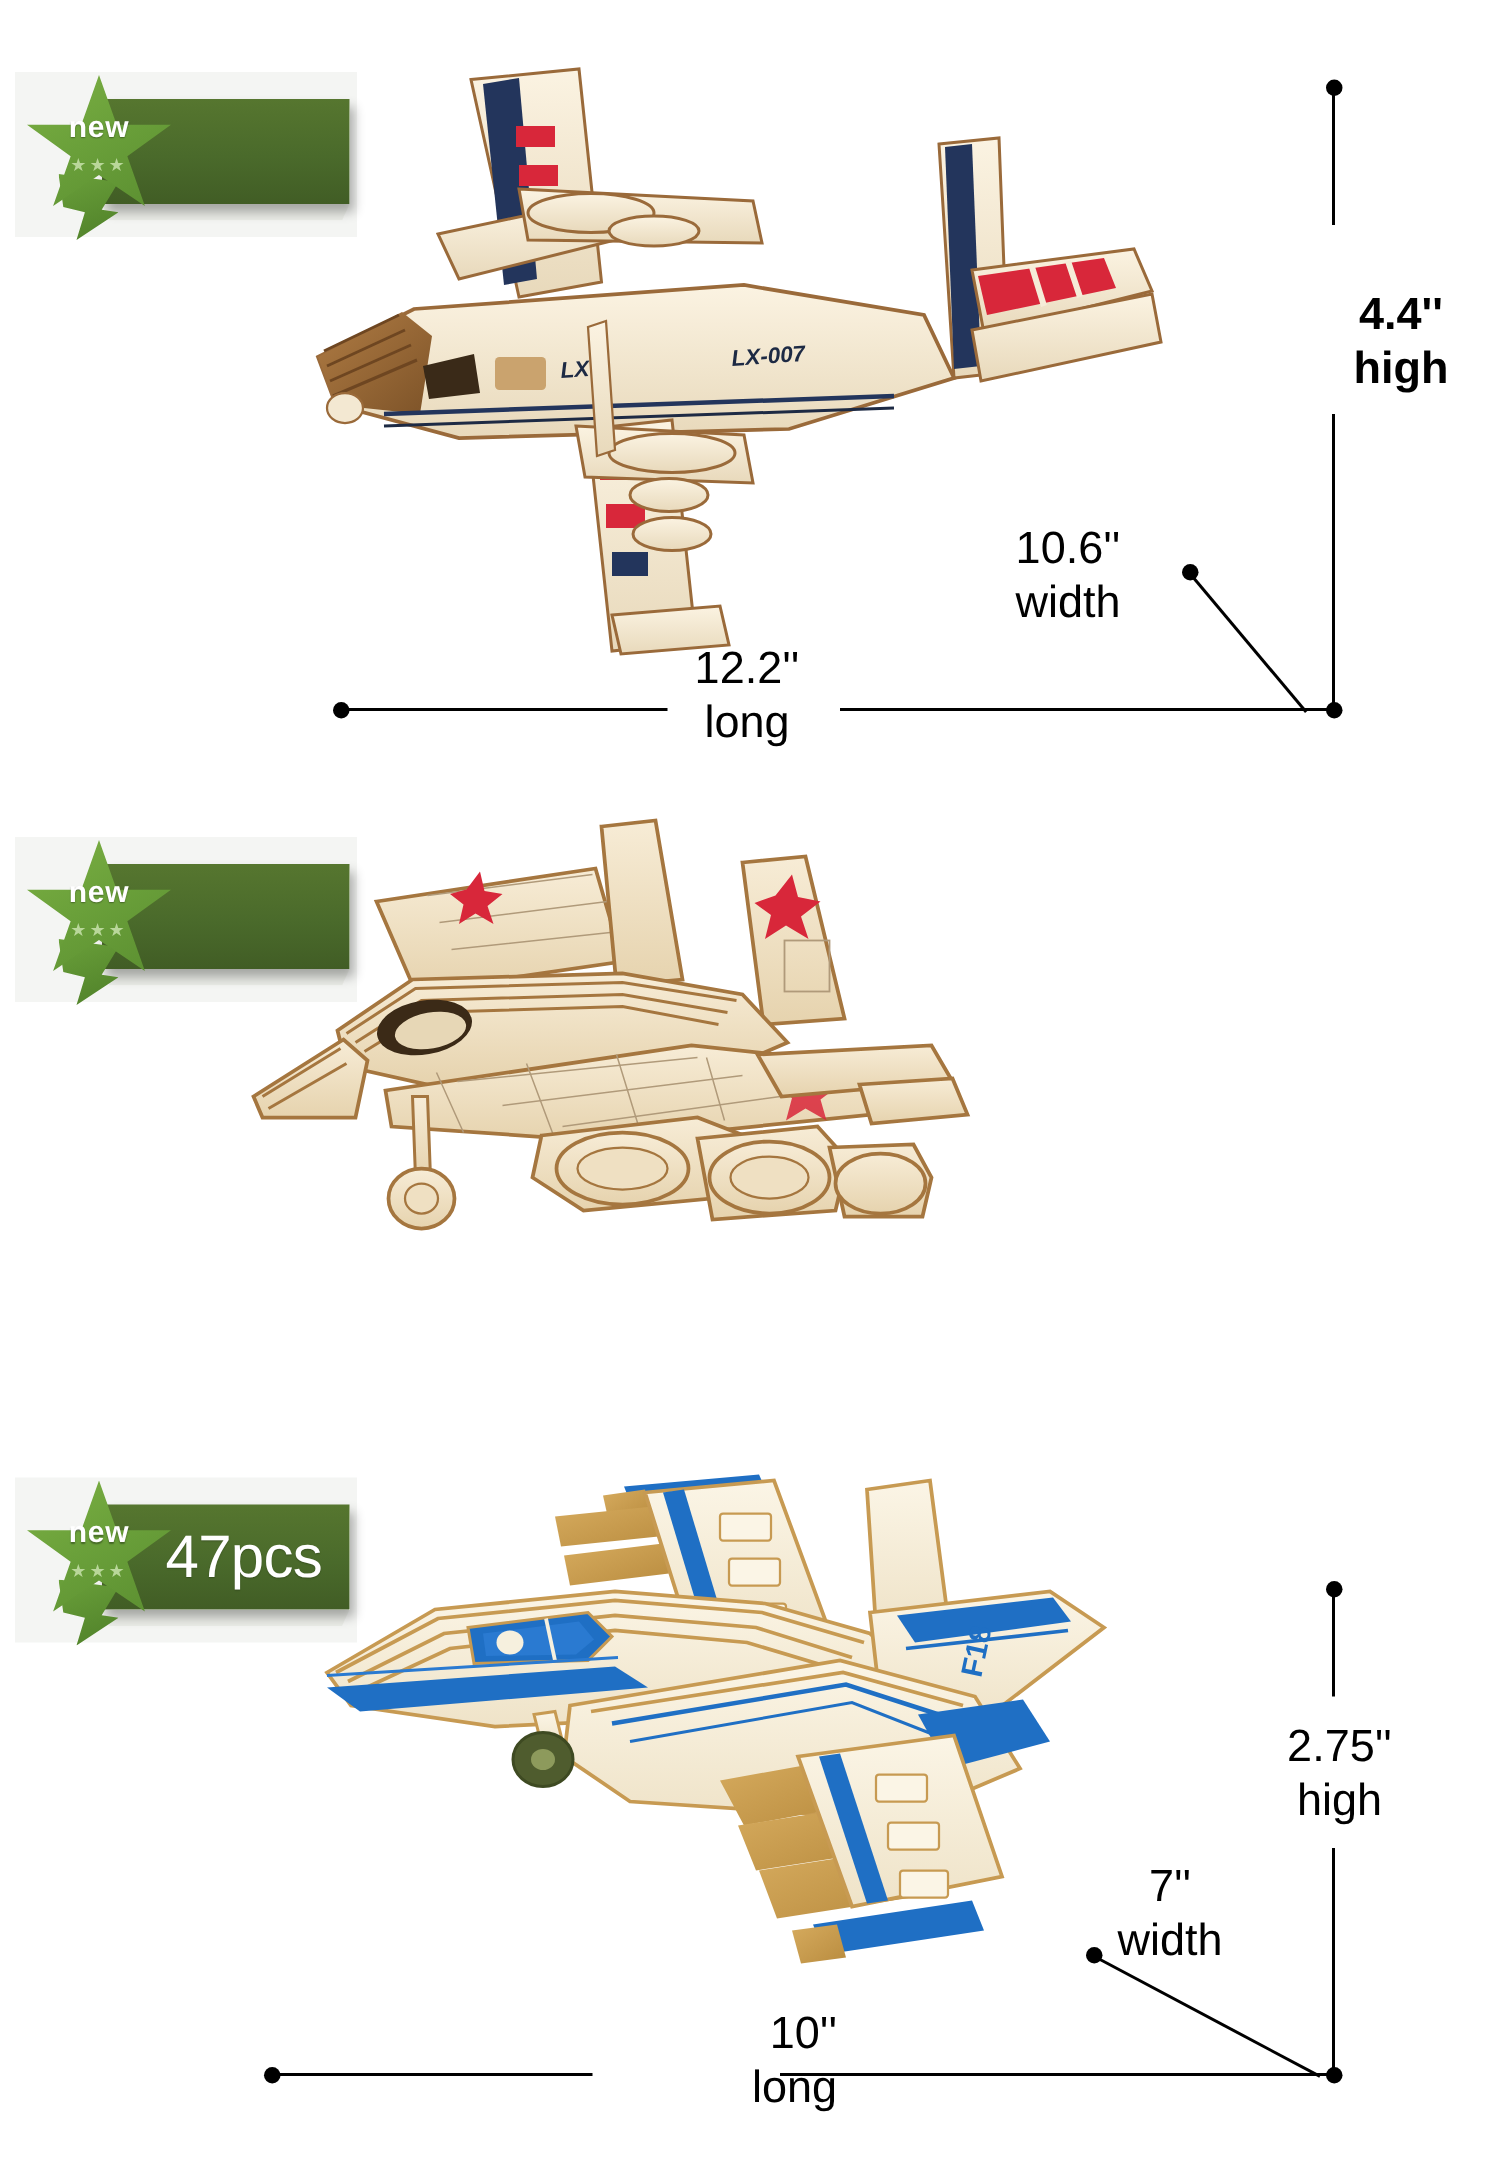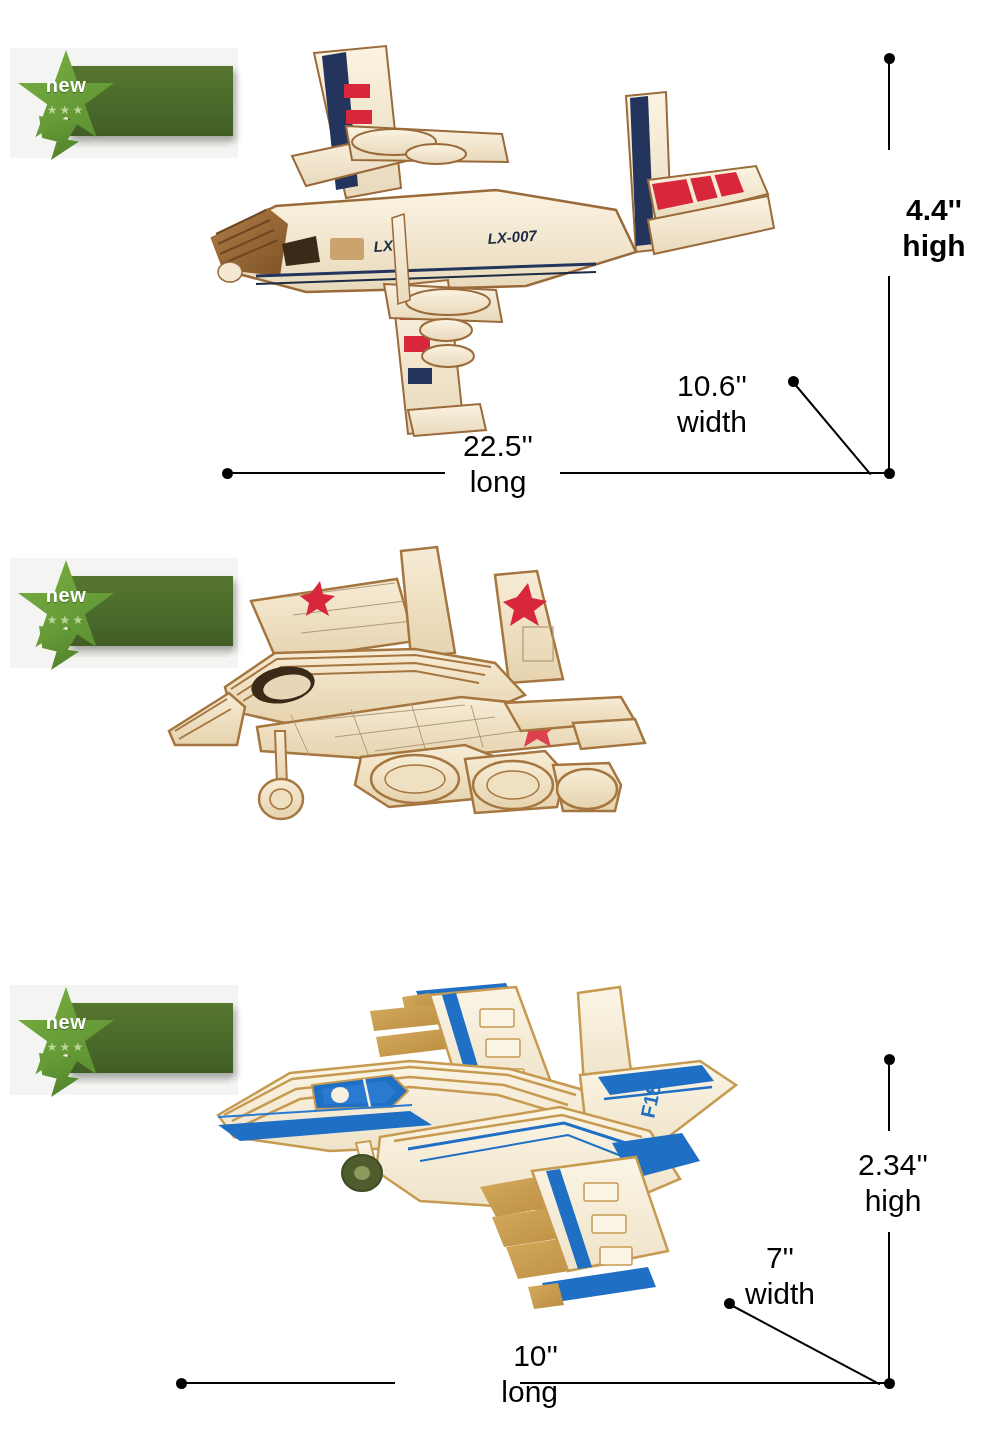--- a/index.html
+++ b/index.html
@@ -155,31 +155,31 @@
   </svg>
 
   <div class="dot" style="left:884px;top:53px;"></div>
   <div class="dimline vline" style="left:888px;top:58px;height:92px;"></div>
   <div class="dimtext" style="left:844px;top:192px;width:180px;font-weight:bold;">
     <span class="unit">4.4''</span>
     <span class="unit">high</span>
   </div>
   <div class="dimline vline" style="left:888px;top:276px;height:200px;"></div>
 
-  <div class="dimtext" style="left:612px;top:348px;width:200px;margin-top:20px;">
+  <div class="dimtext" style="left:612px;top:348px;width:200px;">
     <span class="unit">10.6''</span>
     <span class="unit">width</span>
   </div>
   <div class="dot" style="left:788px;top:376px;"></div>
   <div class="diag" style="left:793px;top:381px;width:121px;transform:rotate(50deg);"></div>
 
   <div class="dot" style="left:222px;top:468px;"></div>
   <div class="dimline hline" style="left:227px;top:472px;width:218px;"></div>
   <div class="dimtext" style="left:388px;top:428px;width:220px;">
-    <span class="unit">22.5''</span>
+    <span class="unit">12.2''</span>
     <span class="unit">long</span>
   </div>
   <div class="dimline hline" style="left:560px;top:472px;width:330px;"></div>
   <div class="dot" style="left:884px;top:468px;"></div>
 </div>
 
 <div class="section" id="sec1">
 
   <div class="badge" style="top:48px;">
     <div class="badge-bg"></div>
@@ -241,21 +241,21 @@
     <path d="M110 186 L120 186 L122 240 L112 240 Z" fill="url(#w1)" stroke="#a5763f" stroke-width="2"></path>
     <ellipse cx="116" cy="254" rx="22" ry="20" fill="url(#w1)" stroke="#a5763f" stroke-width="2.5"></ellipse>
     <ellipse cx="116" cy="254" rx="11" ry="10" fill="#efe0c2" stroke="#a5763f" stroke-width="1.5"></ellipse>
 
     <path d="M408 178 L470 174 L480 198 L416 204 Z" fill="url(#w1)" stroke="#a5763f" stroke-width="2.5"></path>
   </svg>
 
   <div class="dot" style="left:884px;top:544px;"></div>
   <div class="dimline vline" style="left:888px;top:549px;height:72px;"></div>
   <div class="dimtext" style="left:798px;top:637px;width:190px;">
-    <span class="unit">2.34''</span>
+    <span class="unit">2.75''</span>
     <span class="unit">high</span>
   </div>
   <div class="dimline vline" style="left:888px;top:722px;height:152px;"></div>
 
   <div class="dimtext" style="left:700px;top:730px;width:160px;">
     <span class="unit">7''</span>
     <span class="unit">width</span>
   </div>
   <div class="dot" style="left:724px;top:788px;"></div>
   <div class="diag" style="left:729px;top:793px;width:171px;transform:rotate(28deg);"></div>
@@ -269,20 +269,21 @@
   <div class="dimline hline" style="left:520px;top:872px;width:370px;"></div>
   <div class="dot" style="left:884px;top:868px;"></div>
 </div>
 
 <div class="section" id="sec2">
 
   <div class="badge" style="top:50px;">
     <div class="badge-bg"></div>
     <div class="ribbon-tail"></div>
     <div class="ribbon"></div>
+    <div class="pcs-label">47pcs</div>
     <div class="star-wrap">
       <div class="star-ribbon-fold"></div>
       <div class="star-shape"></div>
       <div class="star-text">new</div>
       <div class="star-mini">★★★</div>
     </div>
   </div>
 
   <svg class="plane" id="plane2" viewBox="0 0 610 350" style="left:180px;top:30px;">
     <defs>

